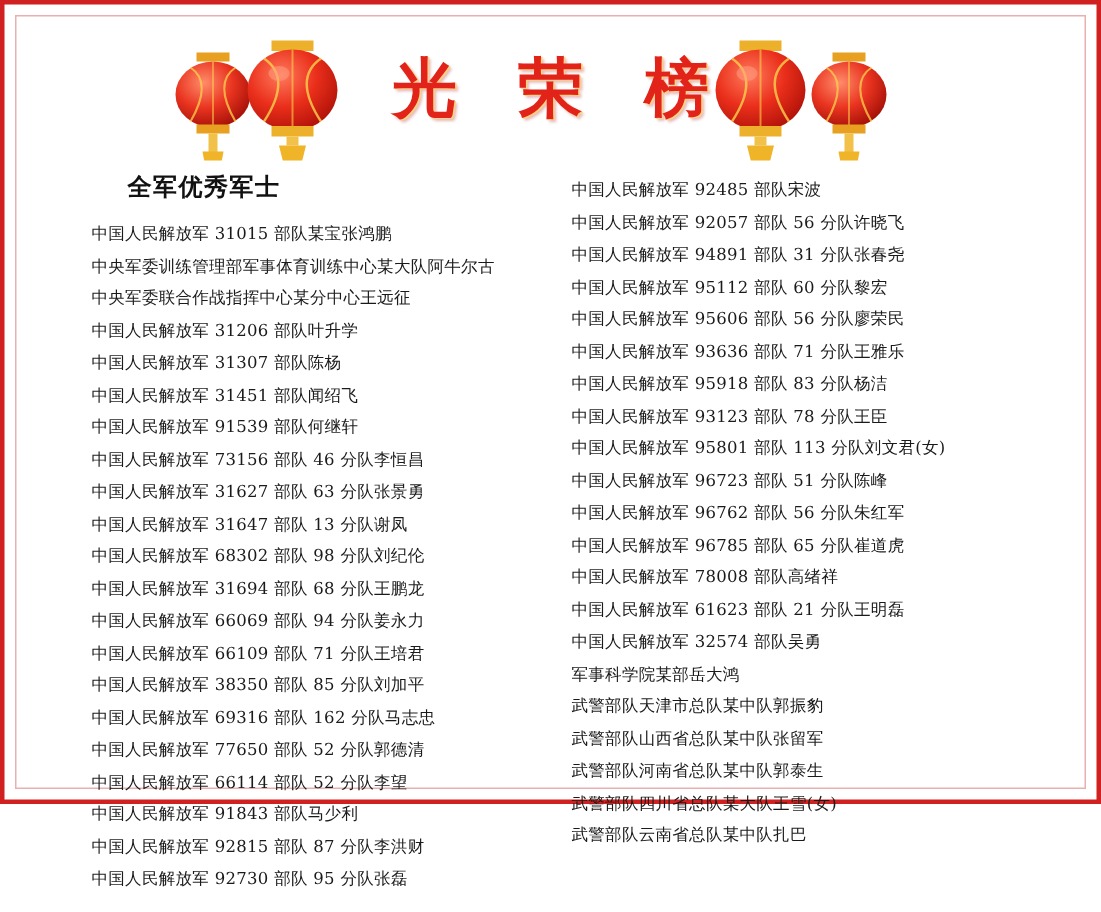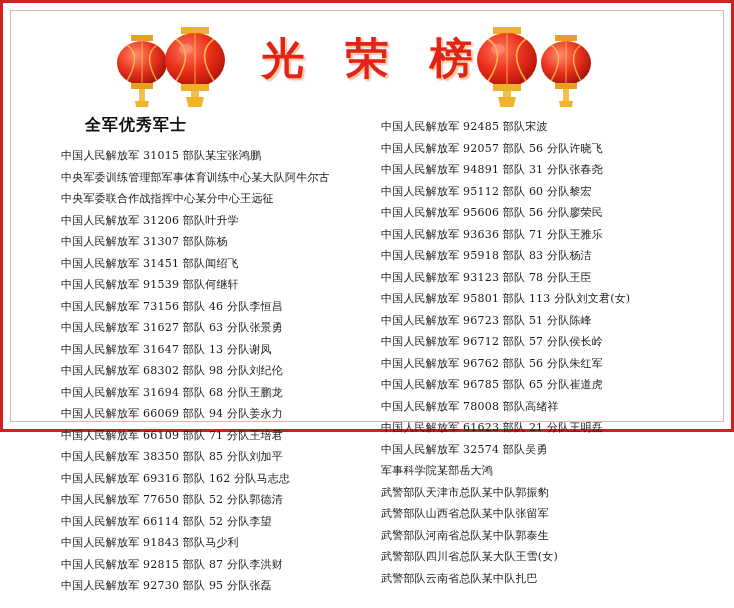--- a/index.html
+++ b/index.html
@@ -9,21 +9,21 @@
   }
   body {
     width: 734px;
     height: 608px;
     overflow: hidden;
     font-family: "Liberation Serif", "DejaVu Serif", serif;
   }
   .page {
     position: relative;
     width: 734px;
-    height: 432px;
+    height: 536px;
     box-sizing: border-box;
     background: #ffffff;
     border: 3px solid #d02020;
     padding: 0;
   }
   .inner-frame {
     position: absolute;
     left: 7px;
     top: 7px;
     right: 7px;
@@ -225,21 +225,20 @@
         <li class="entry">中国人民解放军 92485 部队宋波</li>
         <li class="entry">中国人民解放军 92057 部队 56 分队许晓飞</li>
         <li class="entry">中国人民解放军 94891 部队 31 分队张春尧</li>
         <li class="entry">中国人民解放军 95112 部队 60 分队黎宏</li>
         <li class="entry">中国人民解放军 95606 部队 56 分队廖荣民</li>
         <li class="entry">中国人民解放军 93636 部队 71 分队王雅乐</li>
         <li class="entry">中国人民解放军 95918 部队 83 分队杨洁</li>
         <li class="entry">中国人民解放军 93123 部队 78 分队王臣</li>
         <li class="entry">中国人民解放军 95801 部队 113 分队刘文君(女)</li>
         <li class="entry">中国人民解放军 96723 部队 51 分队陈峰</li>
-        <li class="entry">中国人民解放军 96712 部队 57 分队侯长岭</li>
         <li class="entry">中国人民解放军 96762 部队 56 分队朱红军</li>
         <li class="entry">中国人民解放军 96785 部队 65 分队崔道虎</li>
         <li class="entry">中国人民解放军 78008 部队高绪祥</li>
         <li class="entry">中国人民解放军 61623 部队 21 分队王明磊</li>
         <li class="entry">中国人民解放军 32574 部队吴勇</li>
         <li class="entry">军事科学院某部岳大鸿</li>
         <li class="entry">武警部队天津市总队某中队郭振豹</li>
         <li class="entry">武警部队山西省总队某中队张留军</li>
         <li class="entry">武警部队河南省总队某中队郭泰生</li>
         <li class="entry">武警部队四川省总队某大队王雪(女)</li>

